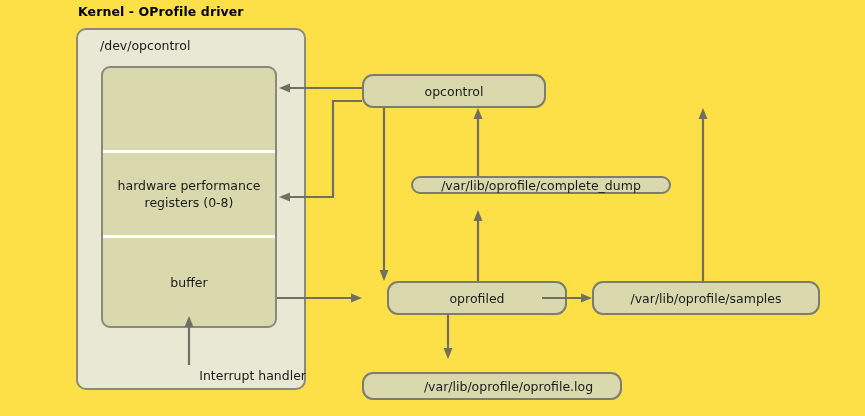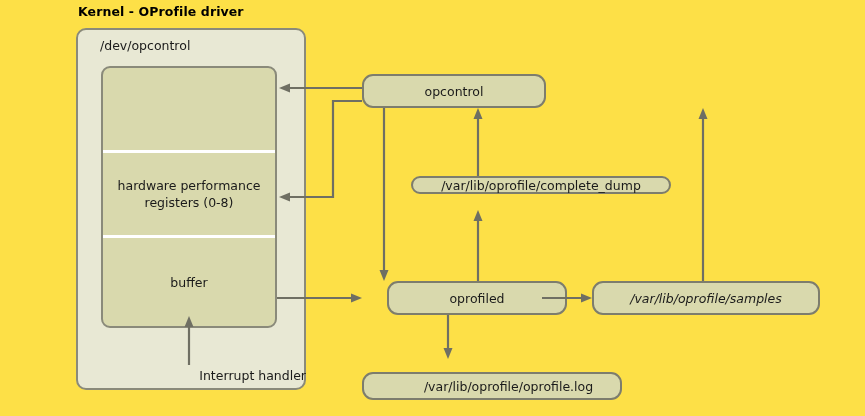--- a/index.html
+++ b/index.html
@@ -108,21 +108,21 @@
     align-items: center;
     justify-content: center;
     font-size: 12.5px;
     color: #1a1a1a;
     white-space: nowrap;
   }
   .n-opcontrol      { left: 362px; top: 74px;  width: 184px; height: 34px; }
   .n-opreport       { left: 614px; top: 74px;  width: 182px; height: 34px; }
   .n-completedump   { left: 411px; top: 176px; width: 260px; height: 18px; }
   .n-oprofiled      { left: 362px; top: 281px; width: 180px; height: 34px; margin-left: 25px; }
-  .n-samples        { left: 592px; top: 281px; width: 228px; height: 34px; font-style: italic; }
+  .n-samples        { left: 592px; top: 281px; width: 228px; height: 34px; }
   .n-oprofilelog    { left: 362px; top: 372px; width: 260px; height: 28px; padding-left: 33px; }
 
   
   #connectors {
     position: absolute;
     left: 0;
     top: 0;
     width: 865px;
     height: 416px;
     pointer-events: none;

